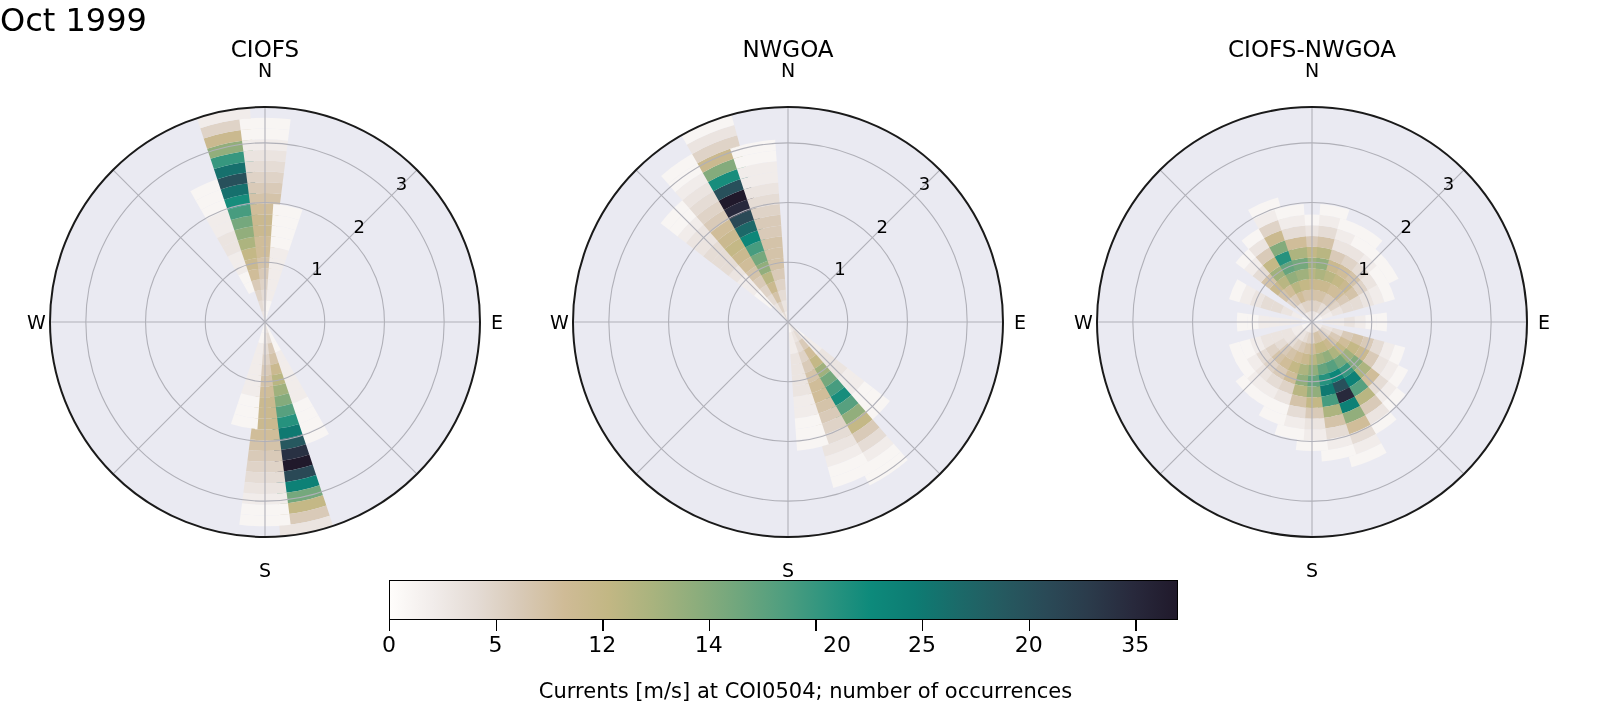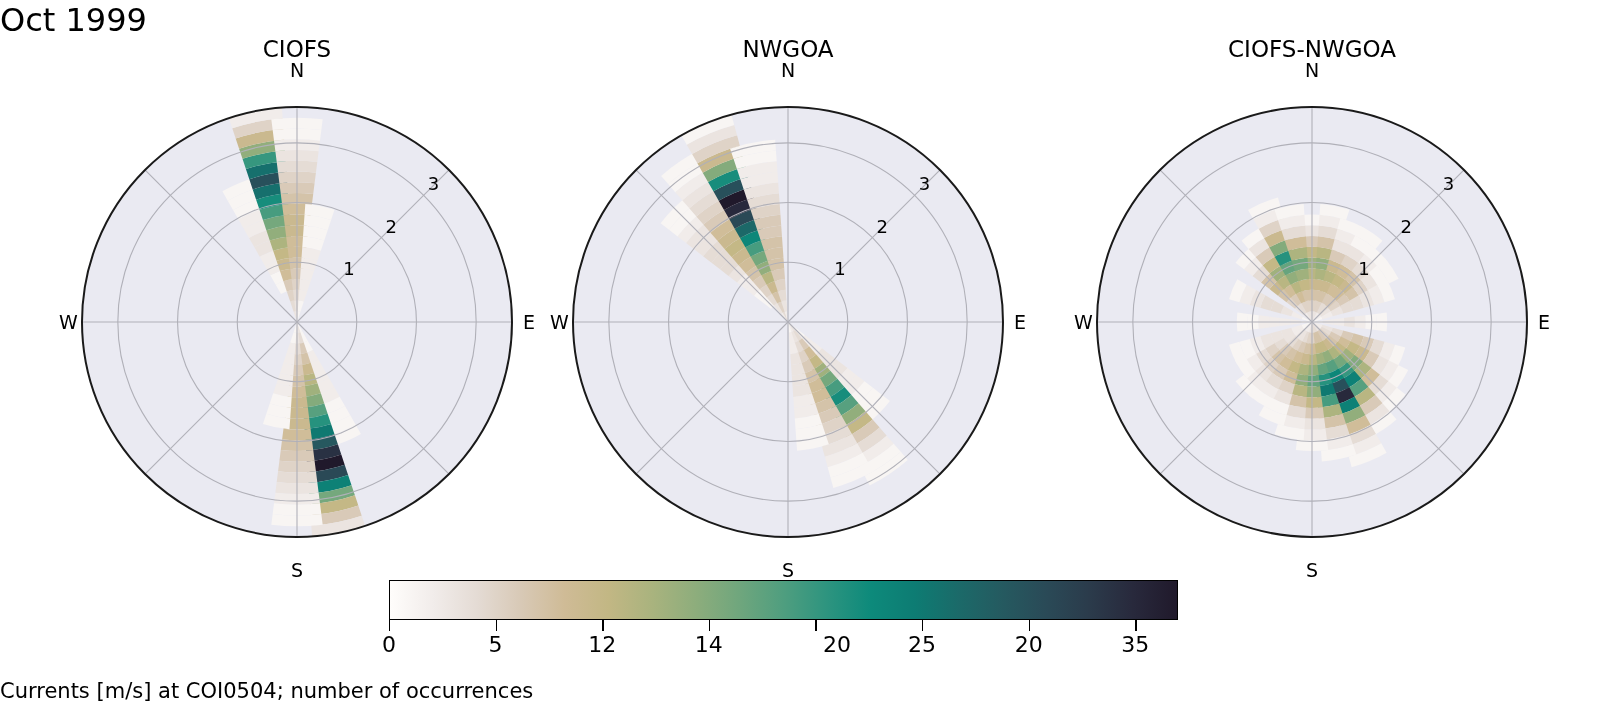--- a/index.html
+++ b/index.html
@@ -39,33 +39,33 @@
     border:1.4px solid #000;box-sizing:border-box;
   }
   .cbar-ticks{position:absolute;left:0;top:40px;width:789px;height:12px;}
   .cbar-ticks i{position:absolute;top:0;width:1.3px;height:11px;background:#000;}
   .cbar-labels{position:absolute;left:0;top:52px;width:789px;height:26px;}
   .cbar-labels span{
     position:absolute;top:0;font-size:22px;line-height:26px;
     transform:translateX(-50%);color:#000;white-space:nowrap;
   }
   .cbar-caption{
-    position:absolute;left:0;top:678px;width:1611px;
+    position:absolute;left:0;top:678px;width:1611px;text-align:center;
     font-size:21px;line-height:26px;color:#000;
   }
 </style>
 </head>
 <body>
 
 <div class="fig">
 
   <div class="sup-title">Oct 1999</div>
 
   <div id="panels-host">
-      <div class="panel" style="left: 33px; width: 464px; margin-left: 32px;">
+      <div class="panel" style="left: 33px; width: 464px;">
         <div class="panel-title">CIOFS</div>
         <div class="polar-wrap">
           <svg class="polar-svg" viewBox="0 0 464 464">
             <circle cx="232" cy="232" r="215" fill="#eaeaf2"></circle>
             <g>
               <path d="M210.6789817700758,194.65814437338125 A42.99999999999999,42.99999999999999 0 0 1 220.67155723651024,190.51908409214744 L223.50366792738268,200.88931306911059 A32.25,32.25 0 0 0 216.00923632755683,203.99360828003591 Z" fill="rgb(248,245,243)"></path>
               <path d="M205.34872721259475,185.32268046672655 A53.74999999999999,53.74999999999999 0 0 1 217.83944654563777,180.1488551151843 L220.67155723651024,190.51908409214744 A42.99999999999999,42.99999999999999 0 0 0 210.6789817700758,194.65814437338125 Z" fill="rgb(248,245,243)"></path>
               <path d="M200.0184726551137,175.98721656007186 A64.5,64.5 0 0 1 215.00733585476533,169.77862613822114 L217.83944654563777,180.1488551151843 A53.74999999999999,53.74999999999999 0 0 0 205.34872721259475,185.32268046672655 Z" fill="rgb(241,236,234)"></path>
               <path d="M194.68821809763264,166.65175265341716 A75.25,75.25 0 0 1 212.1752251638929,159.408397161258 L215.00733585476533,169.77862613822114 A64.5,64.5 0 0 0 200.0184726551137,175.98721656007186 Z" fill="rgb(241,236,234)"></path>
               <path d="M189.3579635401516,157.3162887467625 A85.99999999999999,85.99999999999999 0 0 1 209.34311447302045,149.03816818429488 L212.1752251638929,159.408397161258 A75.25,75.25 0 0 0 194.68821809763264,166.65175265341716 Z" fill="rgb(235,228,224)"></path>

